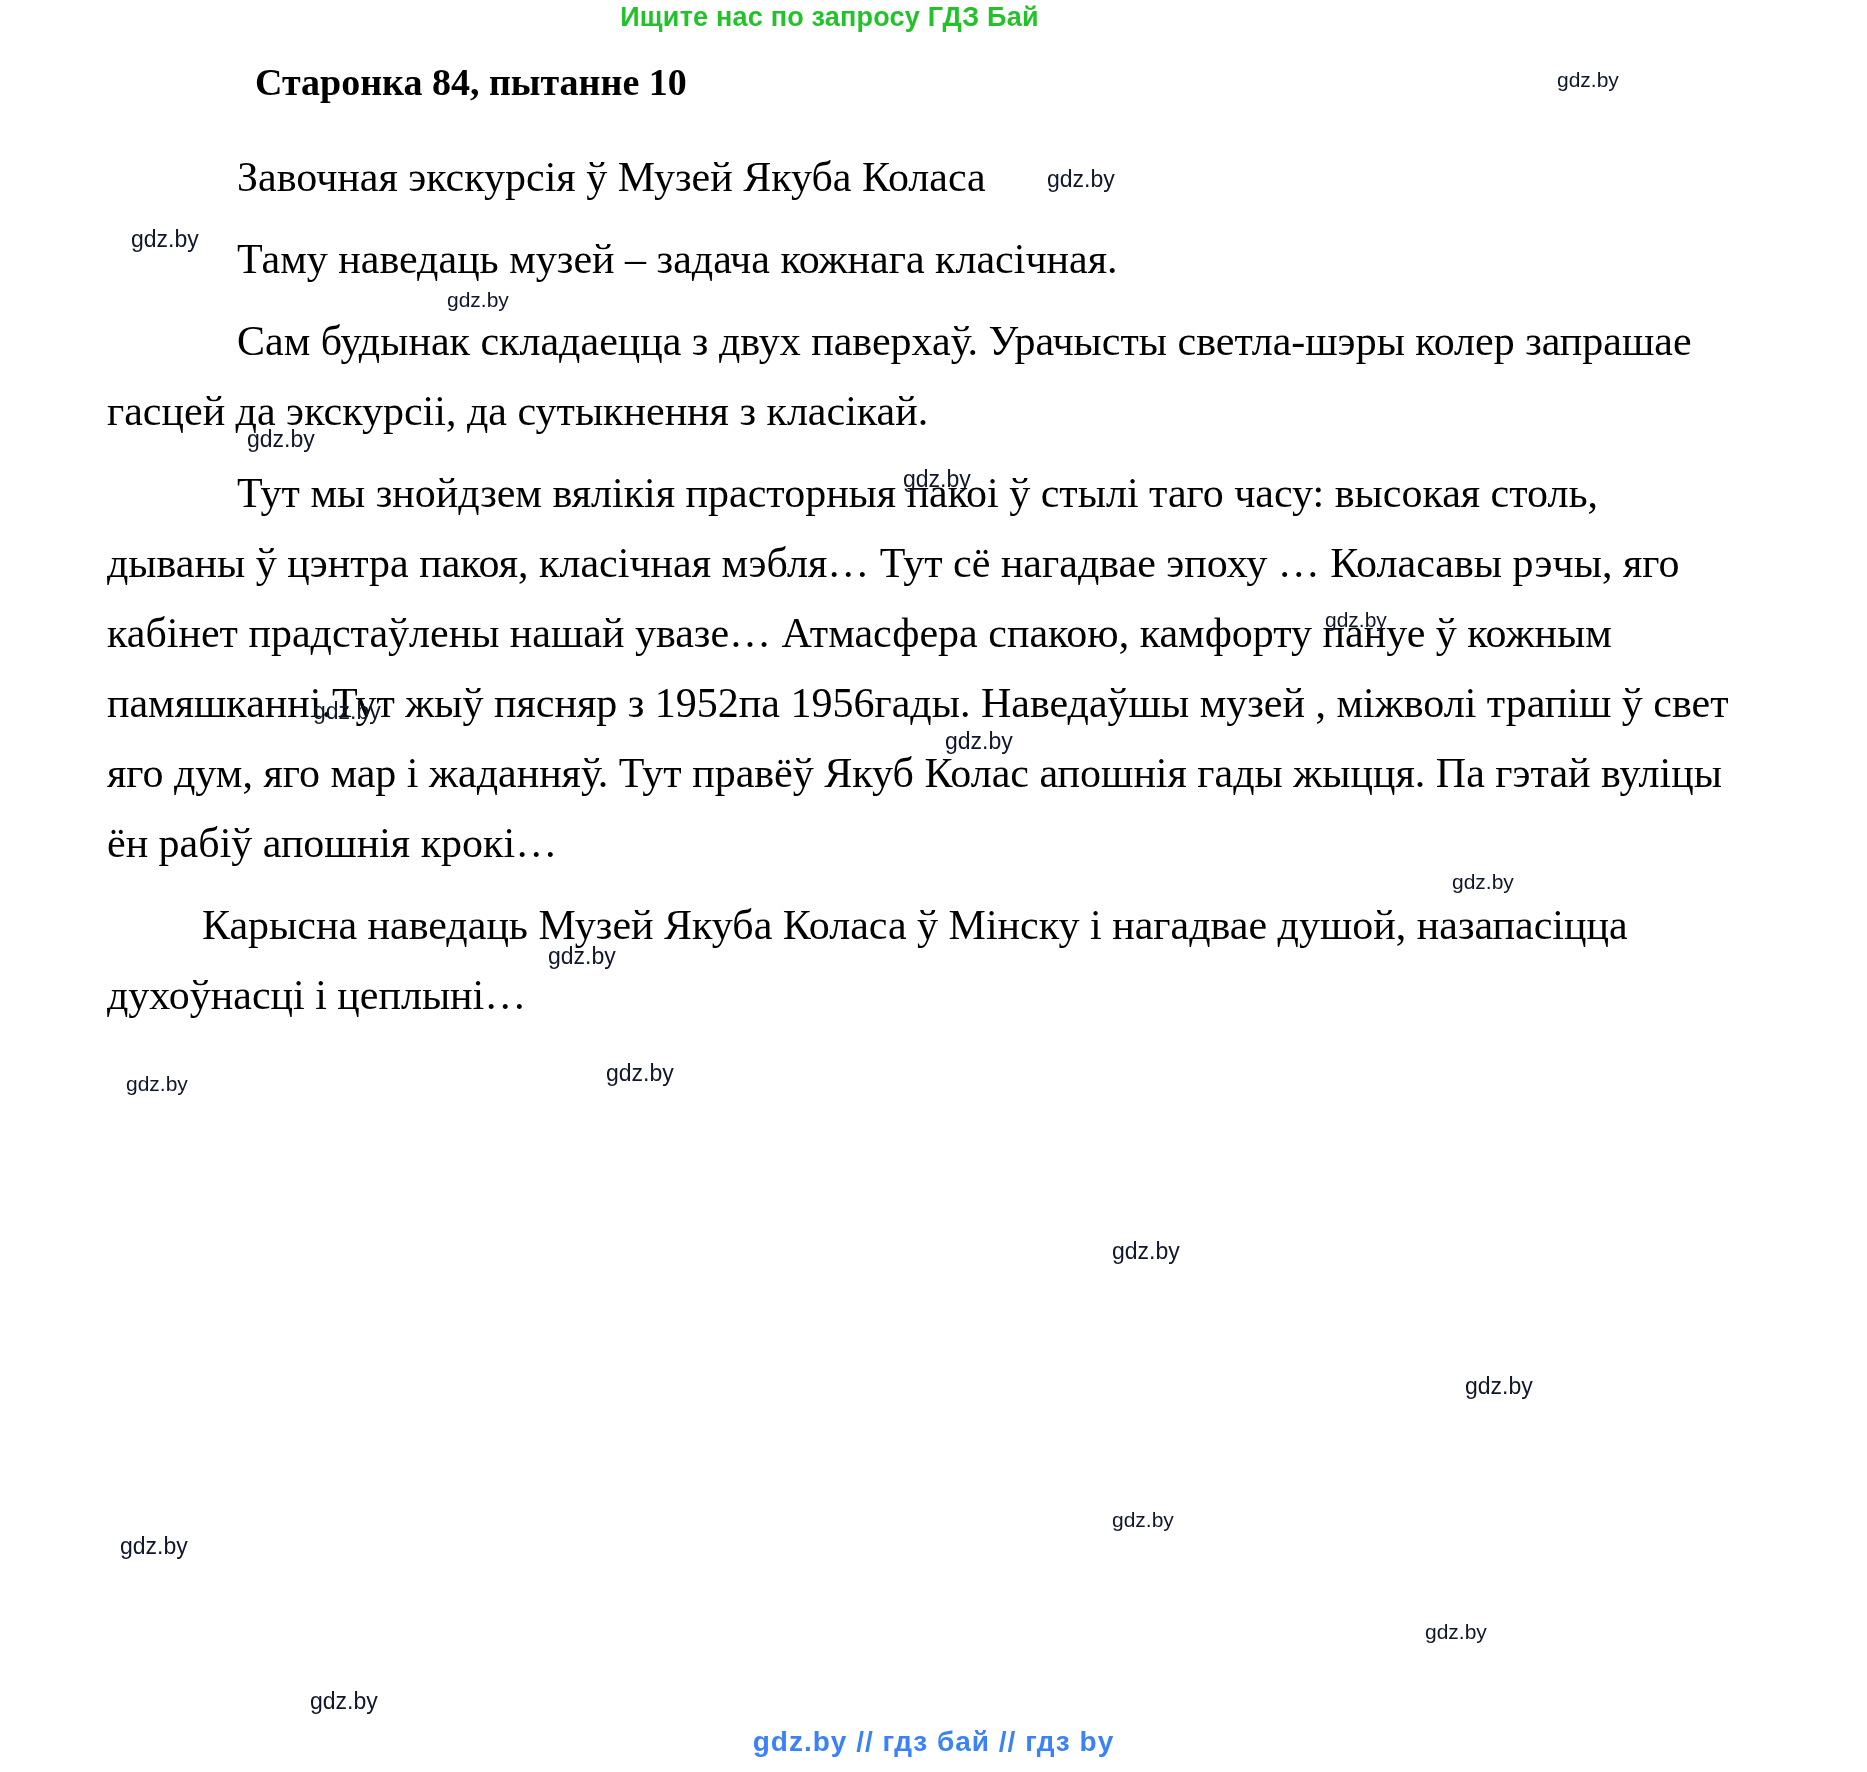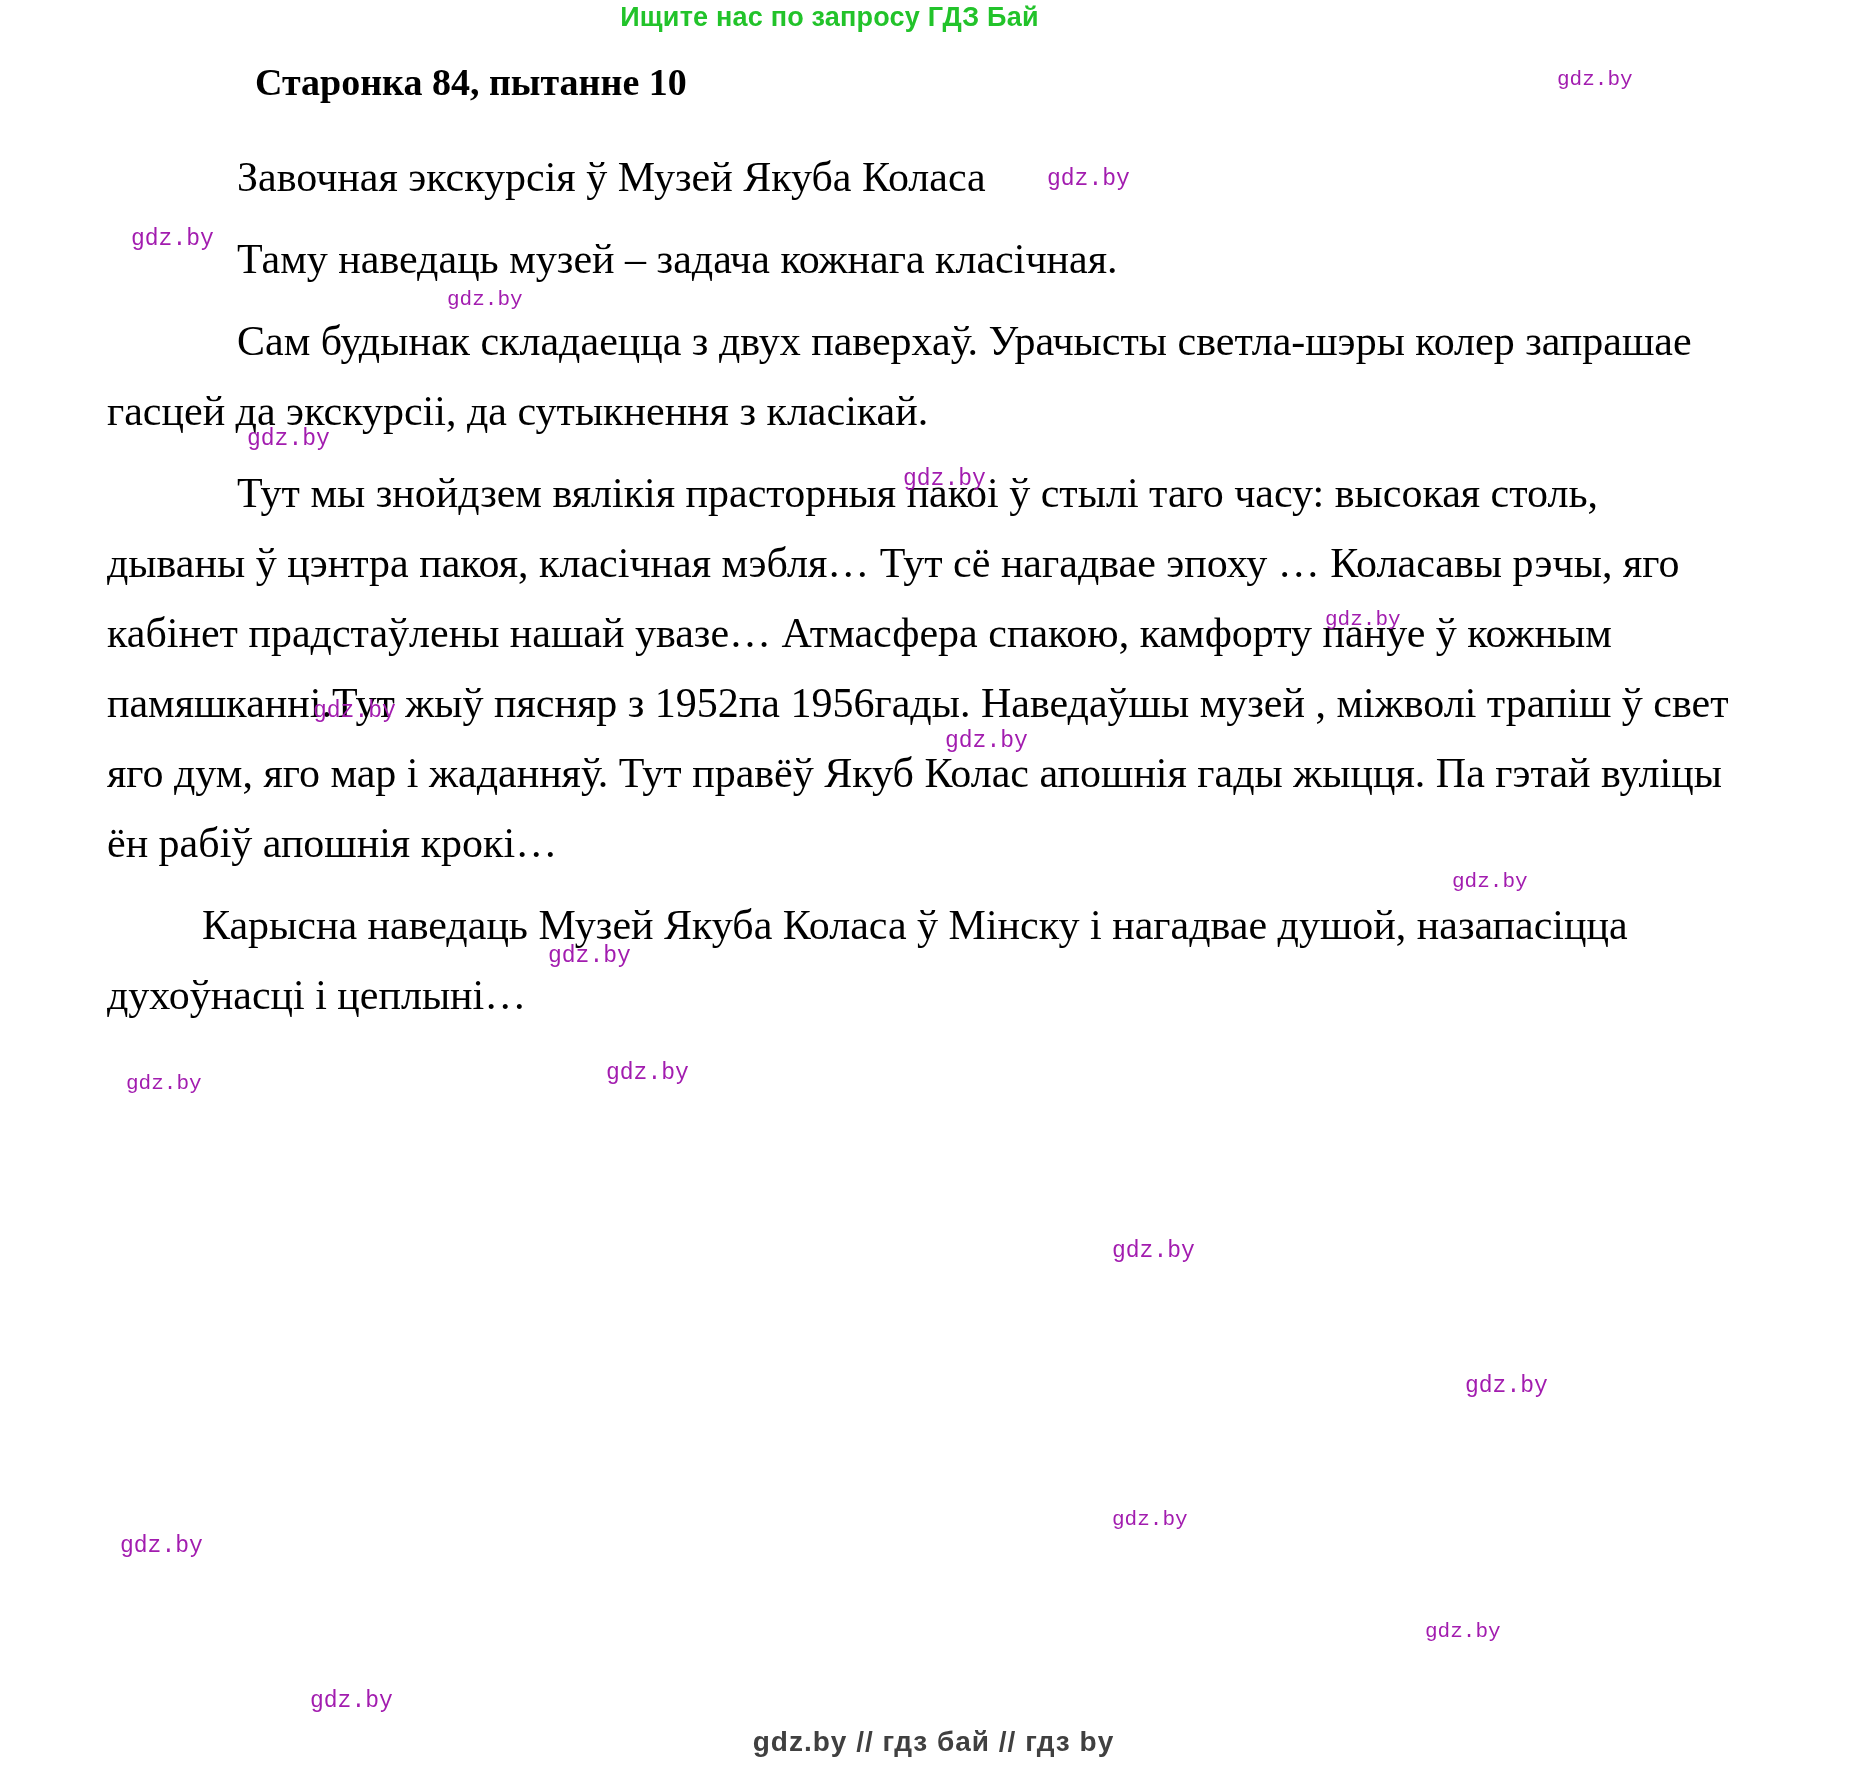--- a/index.html
+++ b/index.html
@@ -66,40 +66,40 @@
   .bodytext .ind {
     text-indent: 130px;
   }
   .bodytext .ind-sm {
     text-indent: 95px;
   }
 
   
   .wm {
     position: absolute;
-    font-family: Liberation Mono, monospace;
+    font-family: Liberation Sans, sans-serif;
     font-size: 23px;
     font-weight: 400;
-    color: #a21caf;
+    color: #0f172a;
     white-space: nowrap;
     line-height: 23px;
   }
   .wm.sm { font-size: 21px; }
 
   
   .footer {
     position: absolute;
     top: 1726px;
     left: 0;
     width: 1867px;
     text-align: center;
     font-family: "Liberation Sans", "DejaVu Sans", sans-serif;
     font-size: 28px;
     font-weight: 700;
-    color: #404040;
+    color: #3b82f6;
     white-space: nowrap;
     letter-spacing: 1px;
   }
 </style>
 </head>
 <body>
 
 <div class="promo-bar">Ищите нас по запросу ГДЗ Бай</div>
 
 <div class="page">

